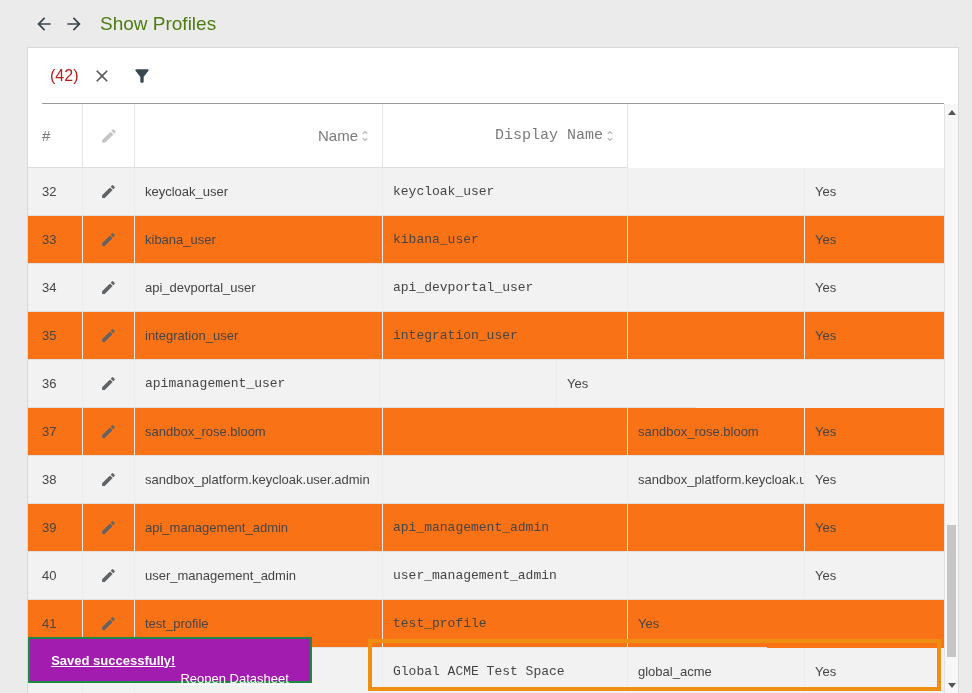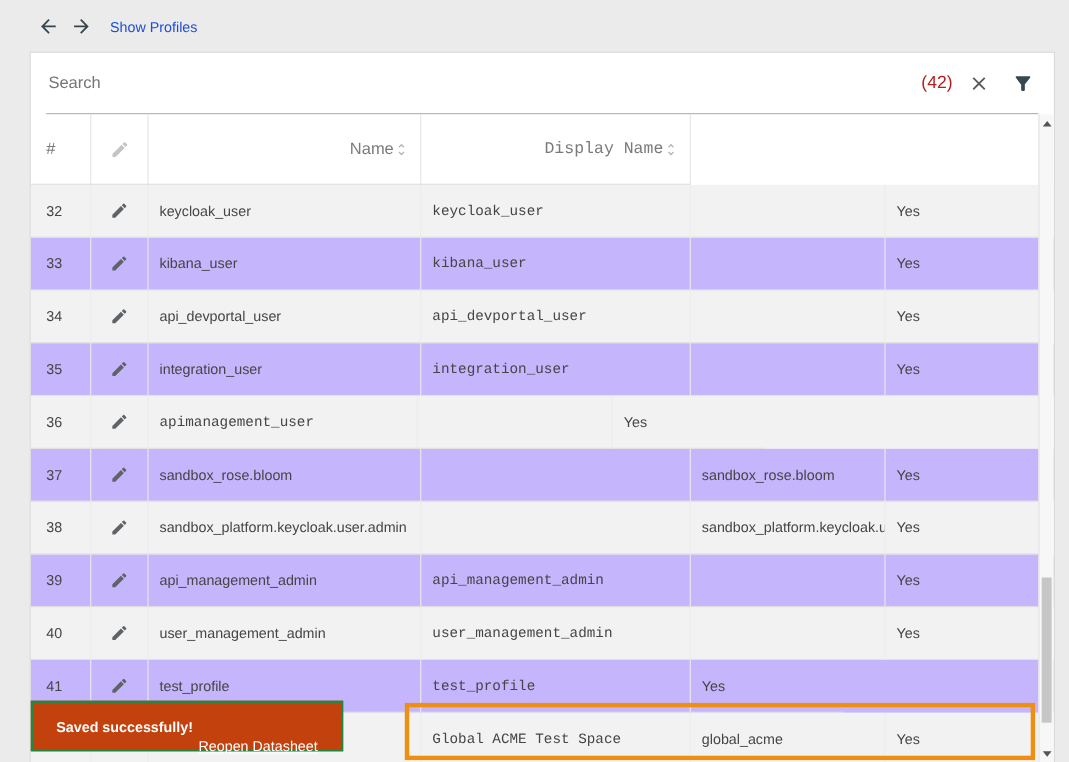--- a/index.html
+++ b/index.html
@@ -3,62 +3,62 @@
 <meta charset="utf-8">
 <style>
   * { box-sizing: border-box; }
   html, body { margin: 0; padding: 0; }
   body {
     width: 972px; height: 693px; position: relative; overflow: hidden;
     background: #ebebeb; font-family: "Liberation Sans", sans-serif;
   }
   .topbar { height: 48px; display: flex; align-items: center; padding-left: 34px; }
   .nav-btn { background: none; border: none; padding: 0; margin-right: 10px; cursor: pointer; display: flex; align-items: center; }
-  .topbar-title { font-size: 13px; color: #1d4ed8; margin-left: 6px; }
+  .topbar-title { font-size: 19px; color: #4d7c0f; margin-left: 6px; }
 
   .panel {
     position: absolute; left: 28px; top: 48px; width: 930px; bottom: 0;
     background: #fff; box-shadow: 0 0 0 1px #d9d9d9; overflow: hidden;
   }
   .search-row { height: 56px; margin: 0 14px; border-bottom: 1px solid #9a9a9a; display: flex; align-items: center; }
   .search-input { flex: 1; border: 0; outline: 0; background: transparent; font-size: 15px; color: #333; font-family: inherit; }
   .search-input::placeholder { color: #757575; opacity: 1; }
   .search-count { font-size: 16px; color: #b91c1c; margin: 0 14px 0 8px; }
   .icon-btn { background: none; border: none; padding: 0; cursor: pointer; display: flex; align-items: center; }
   .clear-btn { margin-right: 20px; }
   .filter-btn { margin-right: 4px; }
 
   .table-header { display: flex; height: 64px; background: #fff; }
   .hcell { display: flex; align-items: center; padding: 0 10px; font-size: 15px; color: #7a7a7a;
            border-right: 1px solid #e4e4e4; border-bottom: 1px solid #dcdcdc; overflow: hidden; white-space: nowrap; }
   .hcell.sortable { justify-content: flex-end; cursor: pointer; }
 
-  .table-body .row { display: flex; height: 48px; background: #c4b5fd; }
+  .table-body .row { display: flex; height: 48px; background: #f97316; }
   .table-body .row:nth-child(odd) { background: #f2f2f2; }
   .cell { display: flex; align-items: center; padding: 0 10px; font-size: 13px; color: #454545;
           border-right: 1px solid #ececec; border-bottom: 1px solid #e2e2e2; overflow: hidden; white-space: nowrap; }
   .c-num { width: 55px; padding-left: 14px; }
   .c-edit { width: 52px; justify-content: center; }
   .c-name { width: 248px; }
   .c-display { width: 245px; font-family: Liberation Mono, monospace; }
   .c-ns { width: 177px; }
   .c-act { width: 139px; border-right: none; }
 
   .scrollbar { position: absolute; top: 56px; right: 0; bottom: 0; width: 14px;
                background: #f7f7f7; border-left: 1px solid #e2e2e2; z-index: 10; }
   .sb-arrow { position: absolute; left: 0; width: 13px; height: 16px; display: flex; align-items: center; justify-content: center; cursor: pointer; }
   .sb-arrow.up { top: 0; }
   .sb-arrow.down { bottom: 0; }
   .tri-up { width: 0; height: 0; border-left: 4px solid transparent; border-right: 4px solid transparent; border-bottom: 5px solid #555; }
   .tri-down { width: 0; height: 0; border-left: 4px solid transparent; border-right: 4px solid transparent; border-top: 5px solid #555; }
   .sb-thumb { position: absolute; left: 2px; top: 421px; width: 9px; height: 132px; background: #c6c6c6; cursor: pointer; }
 
   .toast { position: absolute; left: 28px; top: 637px; width: 284px; height: 46px;
-           background: #c2410c; border: 2px solid #1d8a44; display: flex; align-items: center; justify-content: center;
-           gap: 5px; color: #fff; font-size: 13px; z-index: 30; }
+           background: #a21caf; border: 2px solid #1d8a44; display: flex; align-items: center; justify-content: center;
+           gap: 5px; color: #fff; font-size: 13px; z-index: 30; text-decoration: underline; }
   .toast-message { font-weight: bold; }
   .toast-link { color: #fff; text-decoration: underline; cursor: pointer; margin-top: 36px; }
 
   .highlight-box { position: absolute; left: 368px; top: 639px; width: 573px; height: 52px;
                    border: 4px solid #ee8f12; z-index: 40; pointer-events: none; }
 </style>
 </head>
 <body>
 
 <div class="topbar">
@@ -71,21 +71,20 @@
     <svg width="20" height="20" viewBox="0 0 24 24" fill="#37474f">
         <path d="M12 4l-1.41 1.41L16.17 11H4v2h12.17l-5.58 5.59L12 20l8-8z"></path>
       </svg>
   </button>
   <span class="topbar-title">Show Profiles</span>
 </div>
 
 <div class="panel">
 
   <div class="search-row">
-    <input class="search-input" placeholder="Search" style="">
     <span class="search-count">(42)</span>
     <button class="icon-btn clear-btn">
       <svg width="20" height="20" viewBox="0 0 24 24" fill="#5a5a5a">
           <path d="M19 6.41 17.59 5 12 10.59 6.41 5 5 6.41 10.59 12 5 17.59 6.41 19 12 13.41 17.59 19 19 17.59 13.41 12z"></path>
         </svg>
     </button>
     <button class="icon-btn filter-btn">
       <svg width="20" height="20" viewBox="0 0 24 24" fill="#37474f">
           <path d="M4.25 5.61C6.27 8.2 10 13 10 13v6c0 .55.45 1 1 1h2c.55 0 1-.45 1-1v-6s3.72-4.8 5.74-7.39c.51-.66.04-1.61-.79-1.61H5.04c-.83 0-1.3.95-.79 1.61z"></path>
         </svg>

